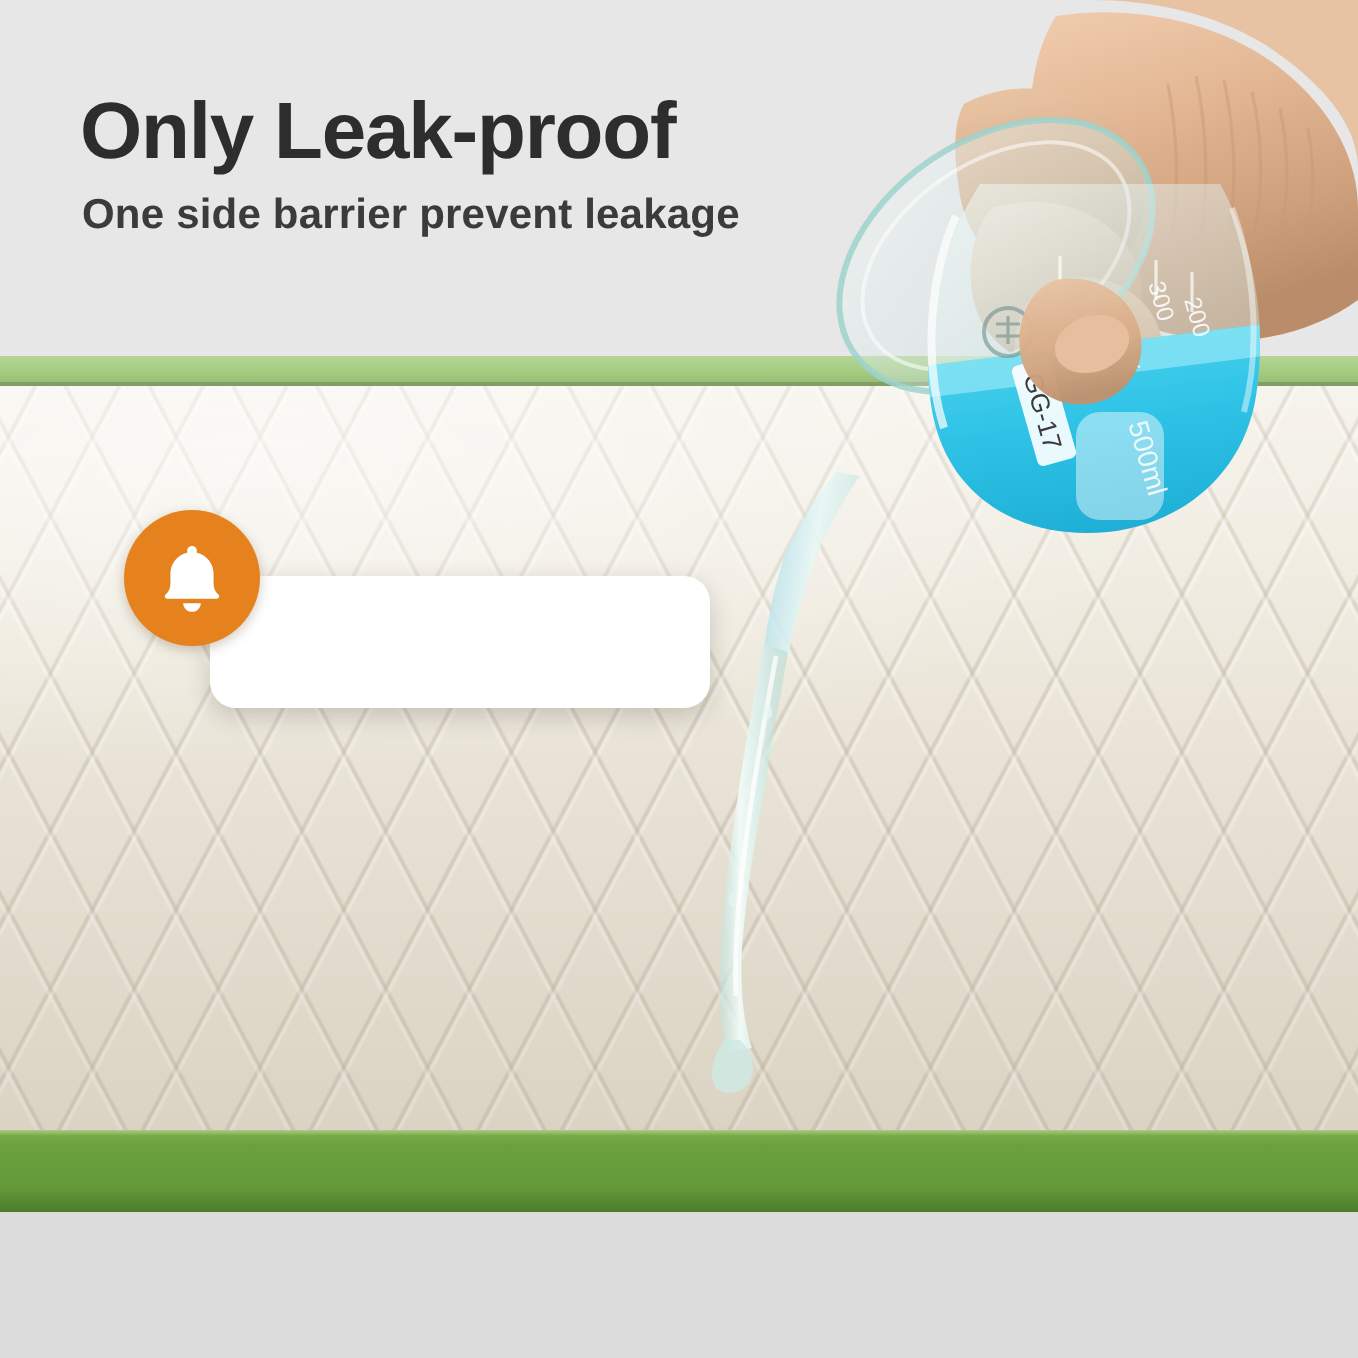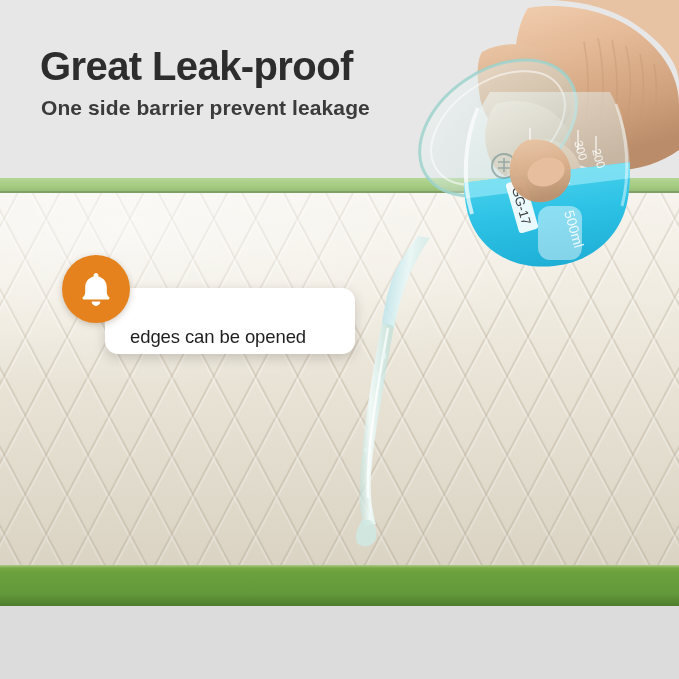--- a/index.html
+++ b/index.html
@@ -197,21 +197,21 @@
     width: 679px; height: 73px;
     background: #dcdcdc;
   }
 </style>
 </head>
 <body>
 
 <div class="promo">
 
   <div class="header-band">
-    <div class="headline">Great Leak-proof</div>
+    <div class="headline">Only Leak-proof</div>
     <div class="subhead">One side barrier prevent leakage</div>
   </div>
 
   <div class="mat-scene">
 
     <div class="mat-edge-top"></div>
 
     <div class="mat-surface">
       <div class="quilt"></div>
       <div class="quilt-hi"></div>
@@ -356,19 +356,18 @@
       <svg width="36" height="38" viewBox="0 0 36 38">
         <path d="M18,3 C19.3,3 20.4,4.0 20.4,5.3 L20.4,6.4 C25.3,7.5 28.8,11.8 28.8,17.0
                  L28.8,22.0 C28.8,24.1 29.7,26.0 31.2,27.3 C32.0,28.0 31.5,29.4 30.4,29.4
                  L5.6,29.4 C4.5,29.4 4.0,28.0 4.8,27.3 C6.3,26.0 7.2,24.1 7.2,22.0
                  L7.2,17.0 C7.2,11.8 10.7,7.5 15.6,6.4 L15.6,5.3 C15.6,4.0 16.7,3 18,3 Z" fill="#ffffff"></path>
         <path d="M13.6,31.6 L22.4,31.6 C22.4,34.0 20.4,35.9 18,35.9 C15.6,35.9 13.6,34.0 13.6,31.6 Z" fill="#ffffff"></path>
       </svg>
     </div>
     <div class="callout-text">
       <br>
-      <span>edges can be opened</span>
     </div>
   </div>
 
   <div class="footer-band"></div>
 
 </div>
 
 </body></html>

